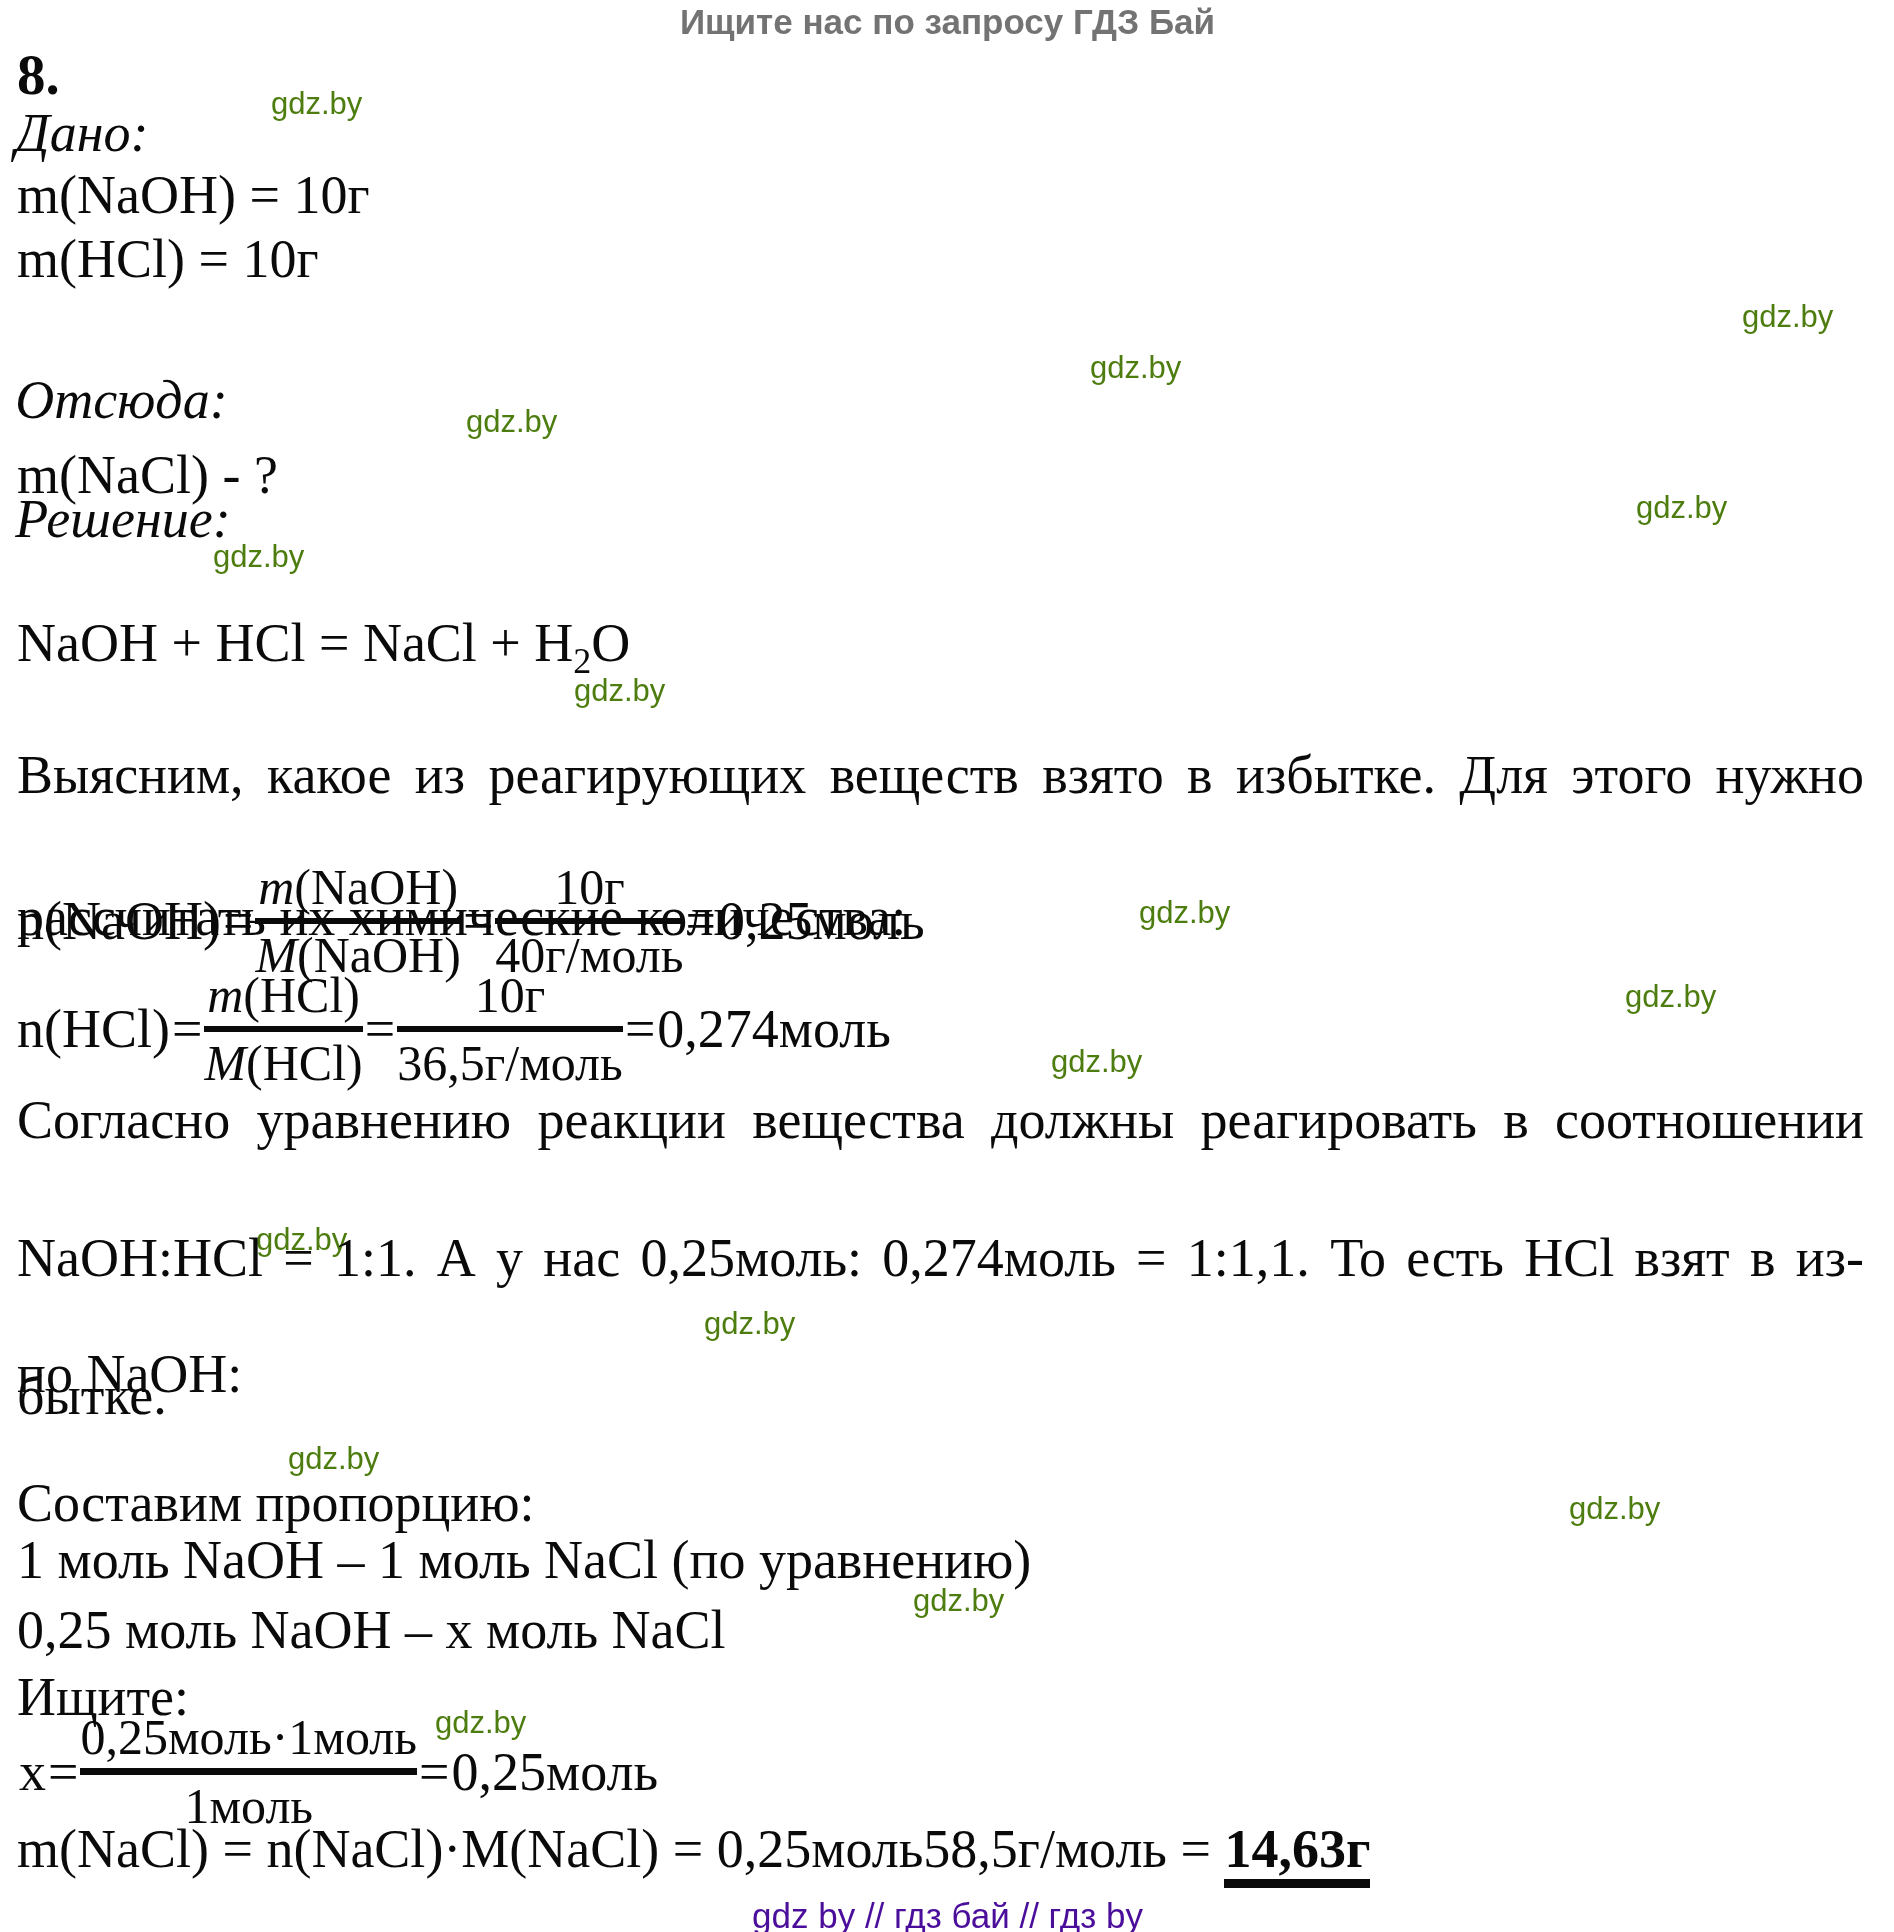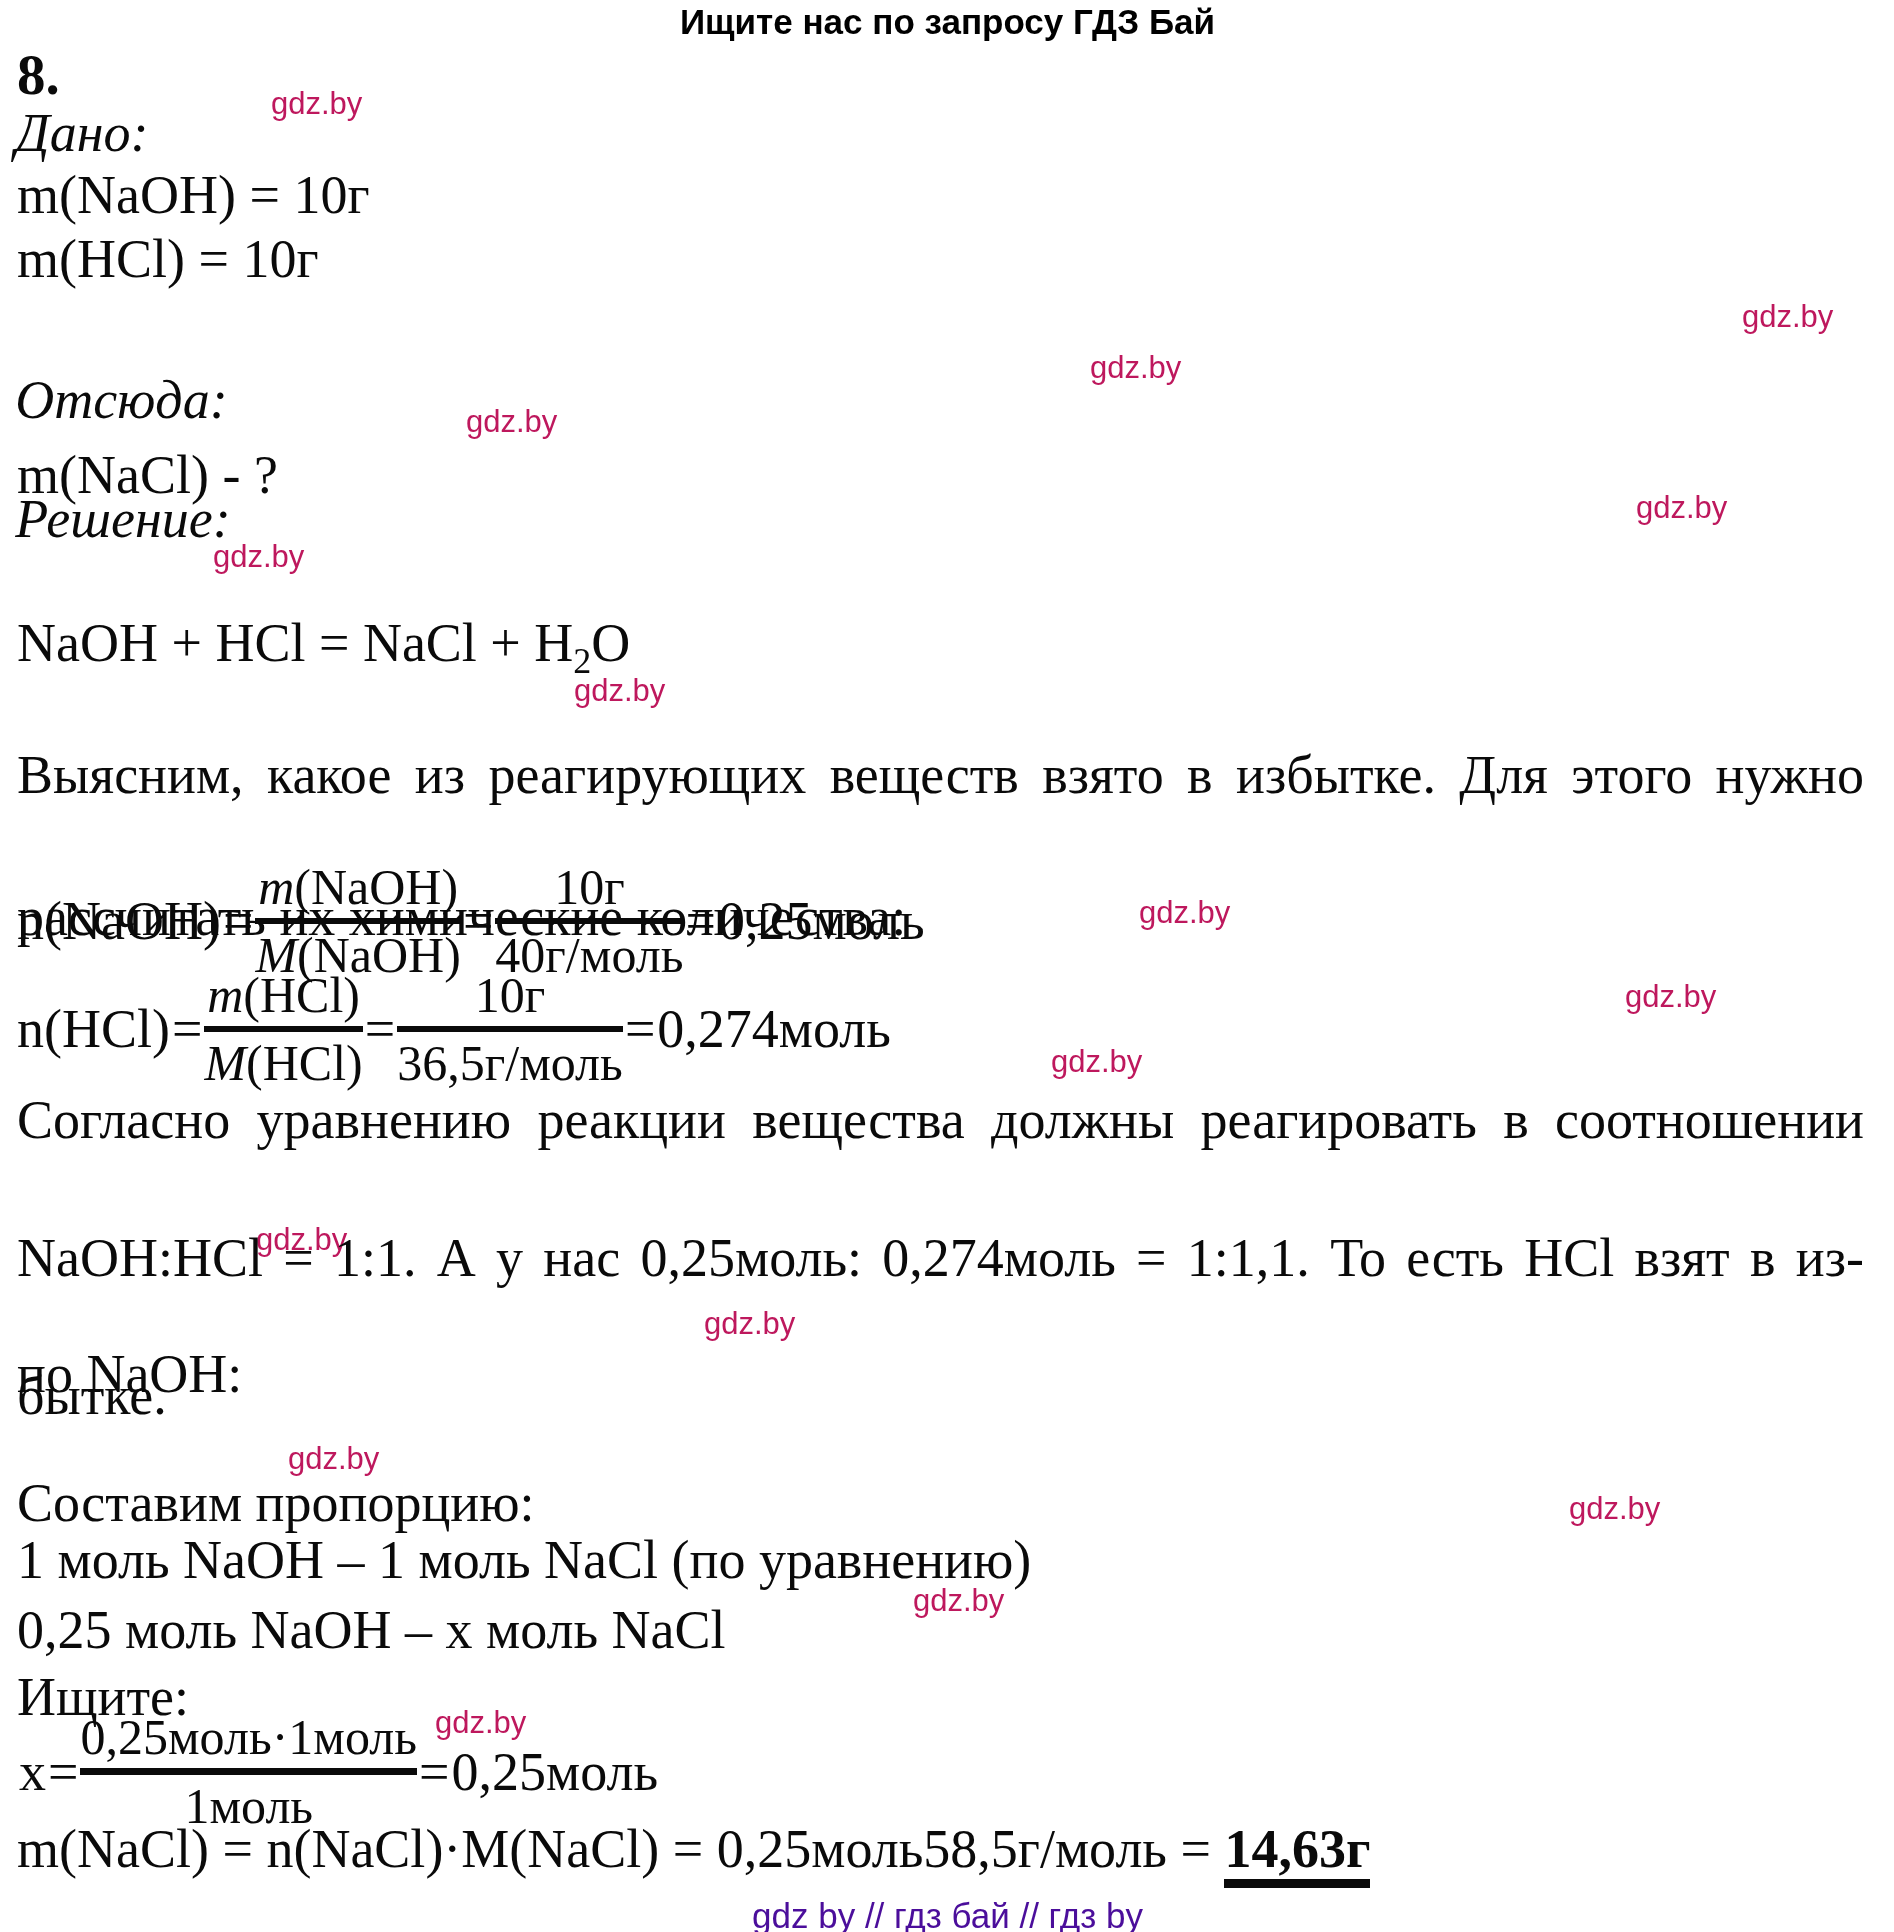--- a/index.html
+++ b/index.html
@@ -7,21 +7,21 @@
     width:1895px;height:1933px;position:relative;background:#ffffff;
     font-family:"Liberation Serif", serif;color:#0a0a0a;overflow:hidden;
   }
   .abs{position:absolute;}
   .promo{
     position:absolute;top:1.9px;left:0;width:100%;text-align:center;
     font-family:"Liberation Sans", sans-serif;font-size:35px;font-weight:700;
   }
   .wm{
     position:absolute;font-family:"Liberation Sans", sans-serif;
-    font-size:31px;color:#be185d;white-space:nowrap;line-height:1;
+    font-size:31px;color:#4d7c0f;white-space:nowrap;line-height:1;
   }
   .pnum{font-size:57px;font-weight:700;line-height:1;}
   .tline{font-size:54px;line-height:63px;white-space:nowrap;}
   .ital{font-style:italic;}
   .para{font-size:54px;line-height:67px;width:1847px;}
   .para.lh74{line-height:71px;}
   .jline{text-align:justify;}
   .jline::after{content:"";display:inline-block;width:100%;height:0;}
   .eqrow{
     position:absolute;display:flex;align-items:center;gap:2px;
@@ -39,21 +39,21 @@
     font-weight:700;border-bottom:9.6px solid #0a0a0a;padding-bottom:0;
   }
   .footer{
     position:absolute;top:1896px;left:0;width:100%;text-align:center;
     font-family:"Liberation Sans", sans-serif;font-size:35px;font-weight:500;
   }
 </style>
 </head>
 <body>
 
-<div class="promo" style="color: #000000;">Ищите нас по запросу ГДЗ Бай</div>
+<div class="promo" style="color: #737373;">Ищите нас по запросу ГДЗ Бай</div>
 
 <div id="wm-layer">
     <div class="wm" style="left: 271px; top: 88px;">gdz.by</div>
     <div class="wm" style="left: 1742px; top: 301px;">gdz.by</div>
     <div class="wm" style="left: 1090px; top: 352px;">gdz.by</div>
     <div class="wm" style="left: 466px; top: 406px;">gdz.by</div>
     <div class="wm" style="left: 1636px; top: 492px;">gdz.by</div>
     <div class="wm" style="left: 213px; top: 541px;">gdz.by</div>
     <div class="wm" style="left: 574px; top: 675px;">gdz.by</div>
     <div class="wm" style="left: 1139px; top: 897px;">gdz.by</div>

